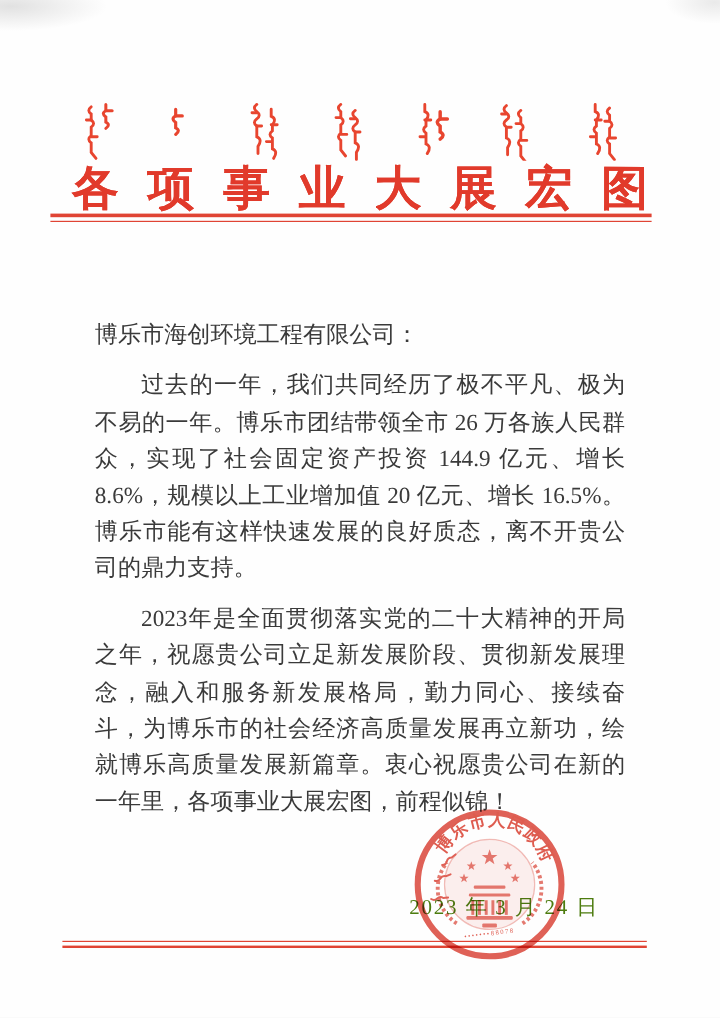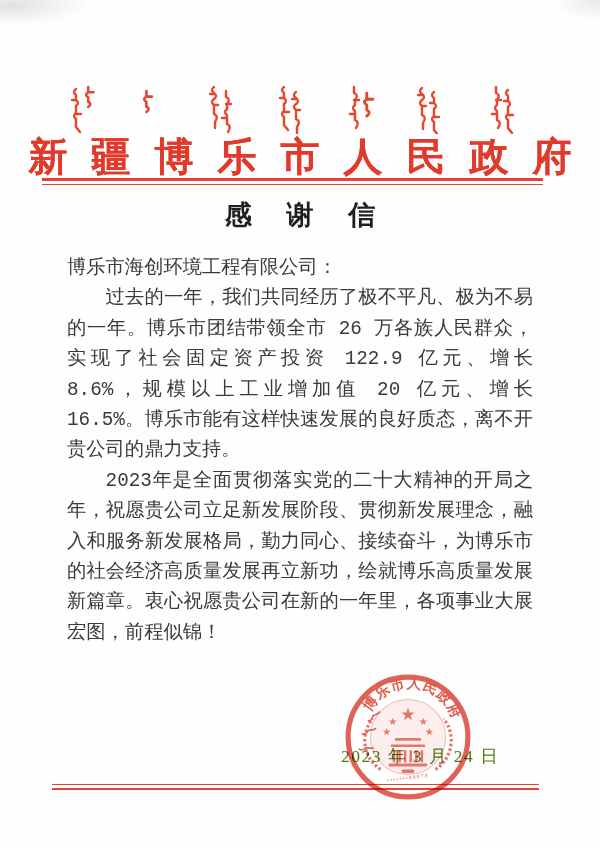--- a/index.html
+++ b/index.html
@@ -40,21 +40,21 @@
     position:absolute;top:197px;left:0;width:600px;
     text-align:center;font-size:27px;font-weight:bold;
     letter-spacing:14px;padding-left:14px;box-sizing:border-box;
     color:#1f1f1f;
   }
   .body-text{
     position:absolute;top:253px;left:67px;width:466px;
     font-size:19.3px;line-height:30.4px;
     color:#3a3a3a;text-align:justify;
   }
-  .body-text p{margin:0;text-indent:2em;font-family:Liberation Mono, monospace;}
+  .body-text p{margin:12px;text-indent:2em;}
   .body-text p.salutation{text-indent:0;}
   .date-line{
     position:absolute;top:744px;left:341px;
     font-size:17.5px;letter-spacing:1.5px;color:#4d7c0f;
     white-space:nowrap;
   }
   .foot-rule{
     position:absolute;top:784px;left:52px;width:487px;height:2.5px;
     border-top:1.5px solid #e04434;
     border-bottom:2.5px solid #e04434;
@@ -101,29 +101,28 @@
       <use href="#mg1" transform="translate(228,7)"></use>
       <use href="#mg4" transform="translate(286,2)"></use>
       <use href="#mg2" transform="translate(298,8) scale(1.2)"></use>
       <use href="#mg1" transform="translate(354,3)"></use>
       <use href="#mg3" transform="translate(366,7)"></use>
       <use href="#mg4" transform="translate(428,2)"></use>
       <use href="#mg3" transform="translate(440,5)"></use>
     </svg>
   </div>
 
-  <div class="org-title">新疆博乐市人民政府</div>
+  <div class="org-title">各项事业大展宏图</div>
 
   <div class="head-rule"></div>
 
-  <div class="letter-title">感 谢 信</div>
 
   <div class="body-text">
     <p class="salutation">博乐市海创环境工程有限公司：</p>
-    <p>过去的一年，我们共同经历了极不平凡、极为不易的一年。博乐市团结带领全市 26 万各族人民群众，实现了社会固定资产投资 122.9 亿元、增长 8.6%，规模以上工业增加值 20 亿元、增长 16.5%。博乐市能有这样快速发展的良好质态，离不开贵公司的鼎力支持。</p>
+    <p>过去的一年，我们共同经历了极不平凡、极为不易的一年。博乐市团结带领全市 26 万各族人民群众，实现了社会固定资产投资 144.9 亿元、增长 8.6%，规模以上工业增加值 20 亿元、增长 16.5%。博乐市能有这样快速发展的良好质态，离不开贵公司的鼎力支持。</p>
     <p>2023年是全面贯彻落实党的二十大精神的开局之年，祝愿贵公司立足新发展阶段、贯彻新发展理念，融入和服务新发展格局，勤力同心、接续奋斗，为博乐市的社会经济高质量发展再立新功，绘就博乐高质量发展新篇章。衷心祝愿贵公司在新的一年里，各项事业大展宏图，前程似锦！</p>
   </div>
 
   <div class="date-line">2023 年 3 月 24 日</div>
 
   <div class="foot-rule"></div>
 
   <svg class="seal" viewBox="0 0 130 130">
     <defs>
       <path id="star" d="M0,-5 L1.18,-1.55 L4.76,-1.55 L1.9,0.6 L2.94,4.05 L0,1.9 L-2.94,4.05 L-1.9,0.6 L-4.76,-1.55 L-1.18,-1.55 Z"></path>

